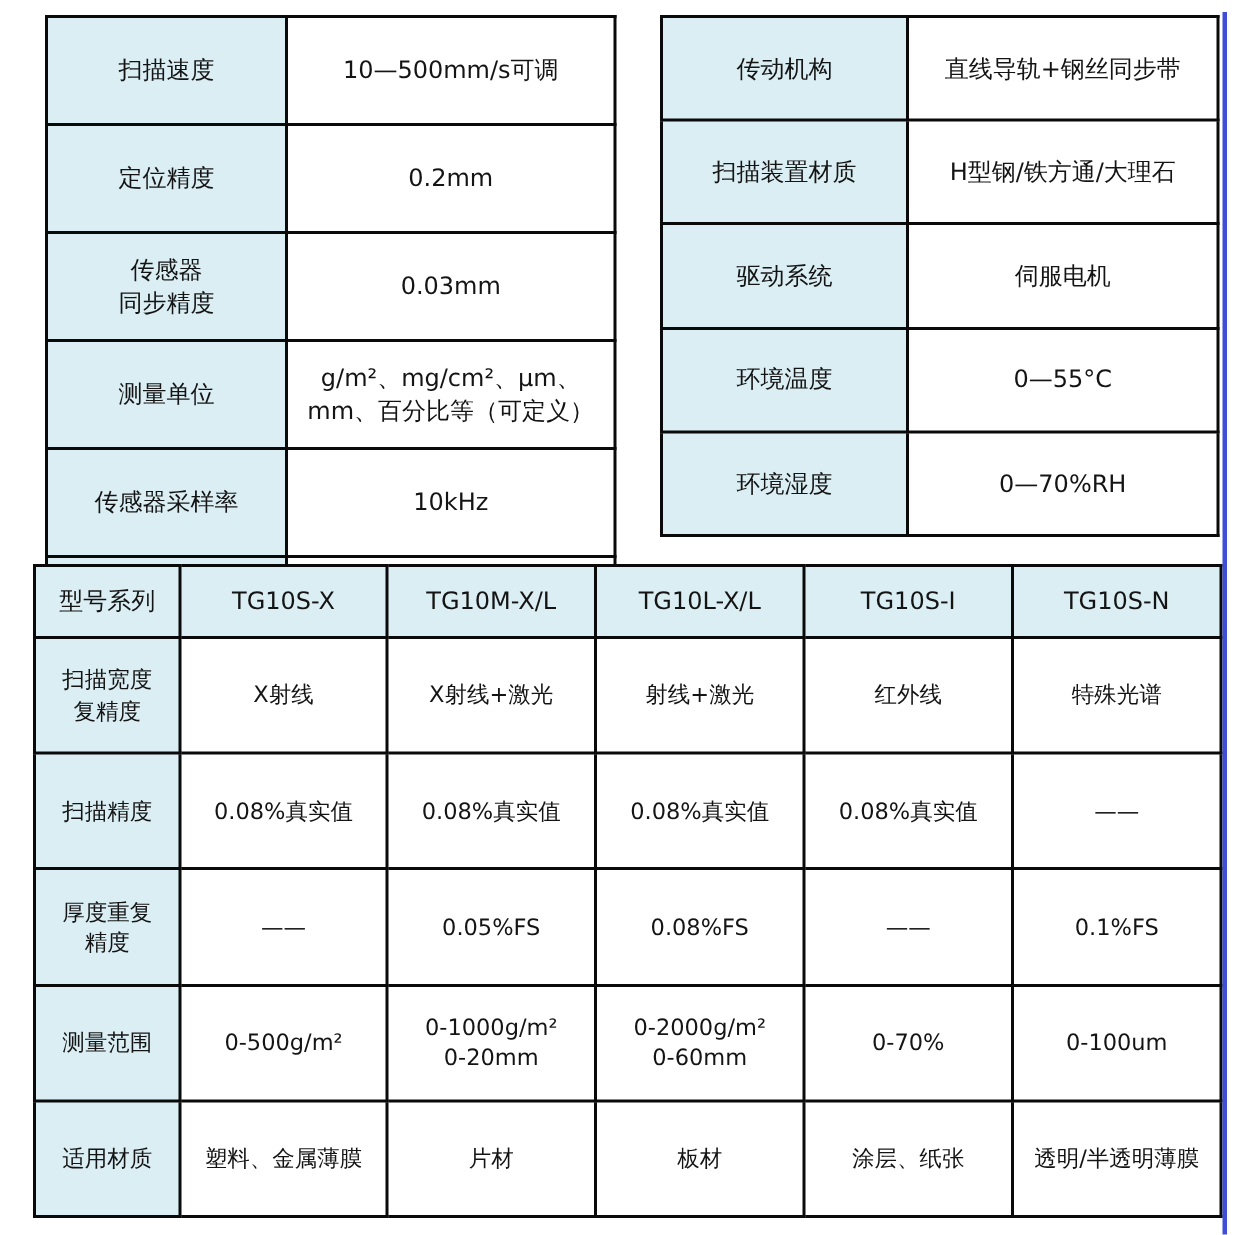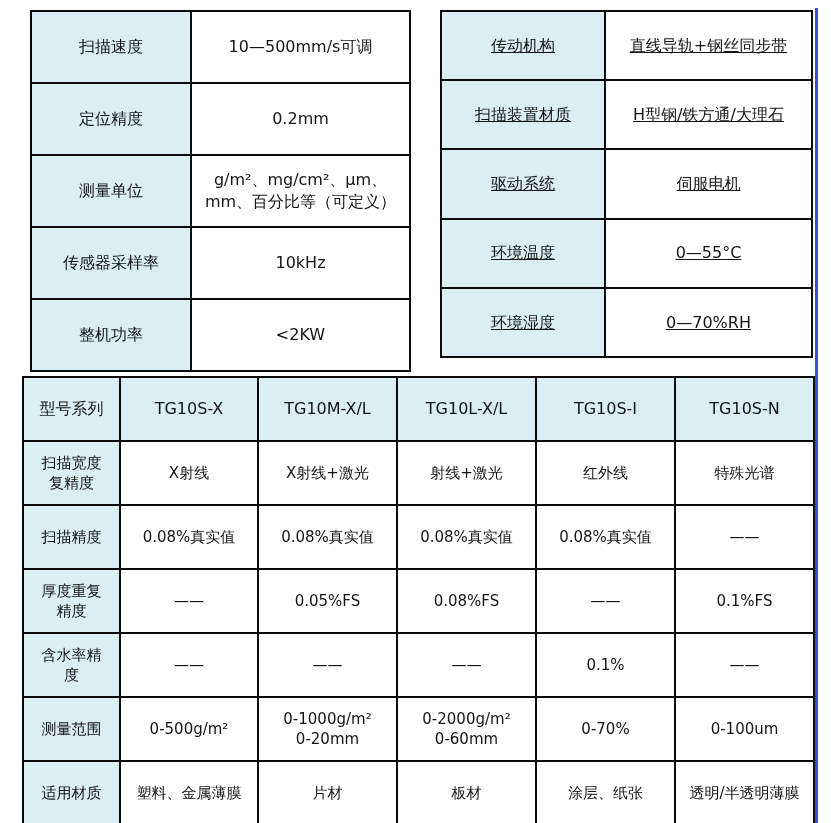--- a/index.html
+++ b/index.html
@@ -16,24 +16,24 @@
     white-space:pre-line;line-height:1.35;
   }
   th{background:#daeef3;}
   
   .spec-left{left:30px;top:10px;width:381px;height:348px;font-size:16px;}
   .spec-left .lbl{width:146px;}
   .spec-left tr{height:72px;}
   
   .spec-right{left:440px;top:10px;width:373px;height:348px;font-size:16px;}
   .spec-right .lbl{width:150px;}
-  .spec-right tr{height:58px;text-decoration:underline;}
+  .spec-right tr{height:58px;}
   
   .models{left:22px;top:376px;width:791px;height:436px;font-size:15px;}
-  .models tr{height:64px;}
+  .models tr{height:48px;}
   .models thead th{font-size:16px;}
   .models tbody th{font-size:15px;}
   
   .accent-line{
     position:absolute;left:815px;top:8px;width:3px;height:815px;
     background:#3f4ed8;
   }
 </style>
 </head>
 <body>
@@ -42,20 +42,25 @@
 
   <table class="spec-left">
     <tbody>
       <tr>
         <th class="lbl">扫描速度</th>
         <td class="val">10—500mm/s可调</td>
       </tr>
       <tr>
         <th class="lbl">定位精度</th>
         <td class="val">0.2mm</td>
+      </tr>
+      <tr>
+        <th class="lbl">传感器
+同步精度</th>
+        <td class="val">0.03mm</td>
       </tr>
       <tr>
         <th class="lbl">测量单位</th>
         <td class="val">g/m²、mg/cm²、μm、
 mm、百分比等（可定义）</td>
       </tr>
       <tr>
         <th class="lbl">传感器采样率</th>
         <td class="val">10kHz</td>
       </tr>
@@ -131,29 +136,20 @@
       <tr>
         <th>厚度重复
 精度</th>
         <td>——</td>
         <td>0.05%FS</td>
         <td>0.08%FS</td>
         <td>——</td>
         <td>0.1%FS</td>
       </tr>
       <tr>
-        <th>含水率精
-度</th>
-        <td>——</td>
-        <td>——</td>
-        <td>——</td>
-        <td>0.1%</td>
-        <td>——</td>
-      </tr>
-      <tr>
         <th>测量范围</th>
         <td>0-500g/m²</td>
         <td>0-1000g/m²
 0-20mm</td>
         <td>0-2000g/m²
 0-60mm</td>
         <td>0-70%</td>
         <td>0-100um</td>
       </tr>
       <tr>

